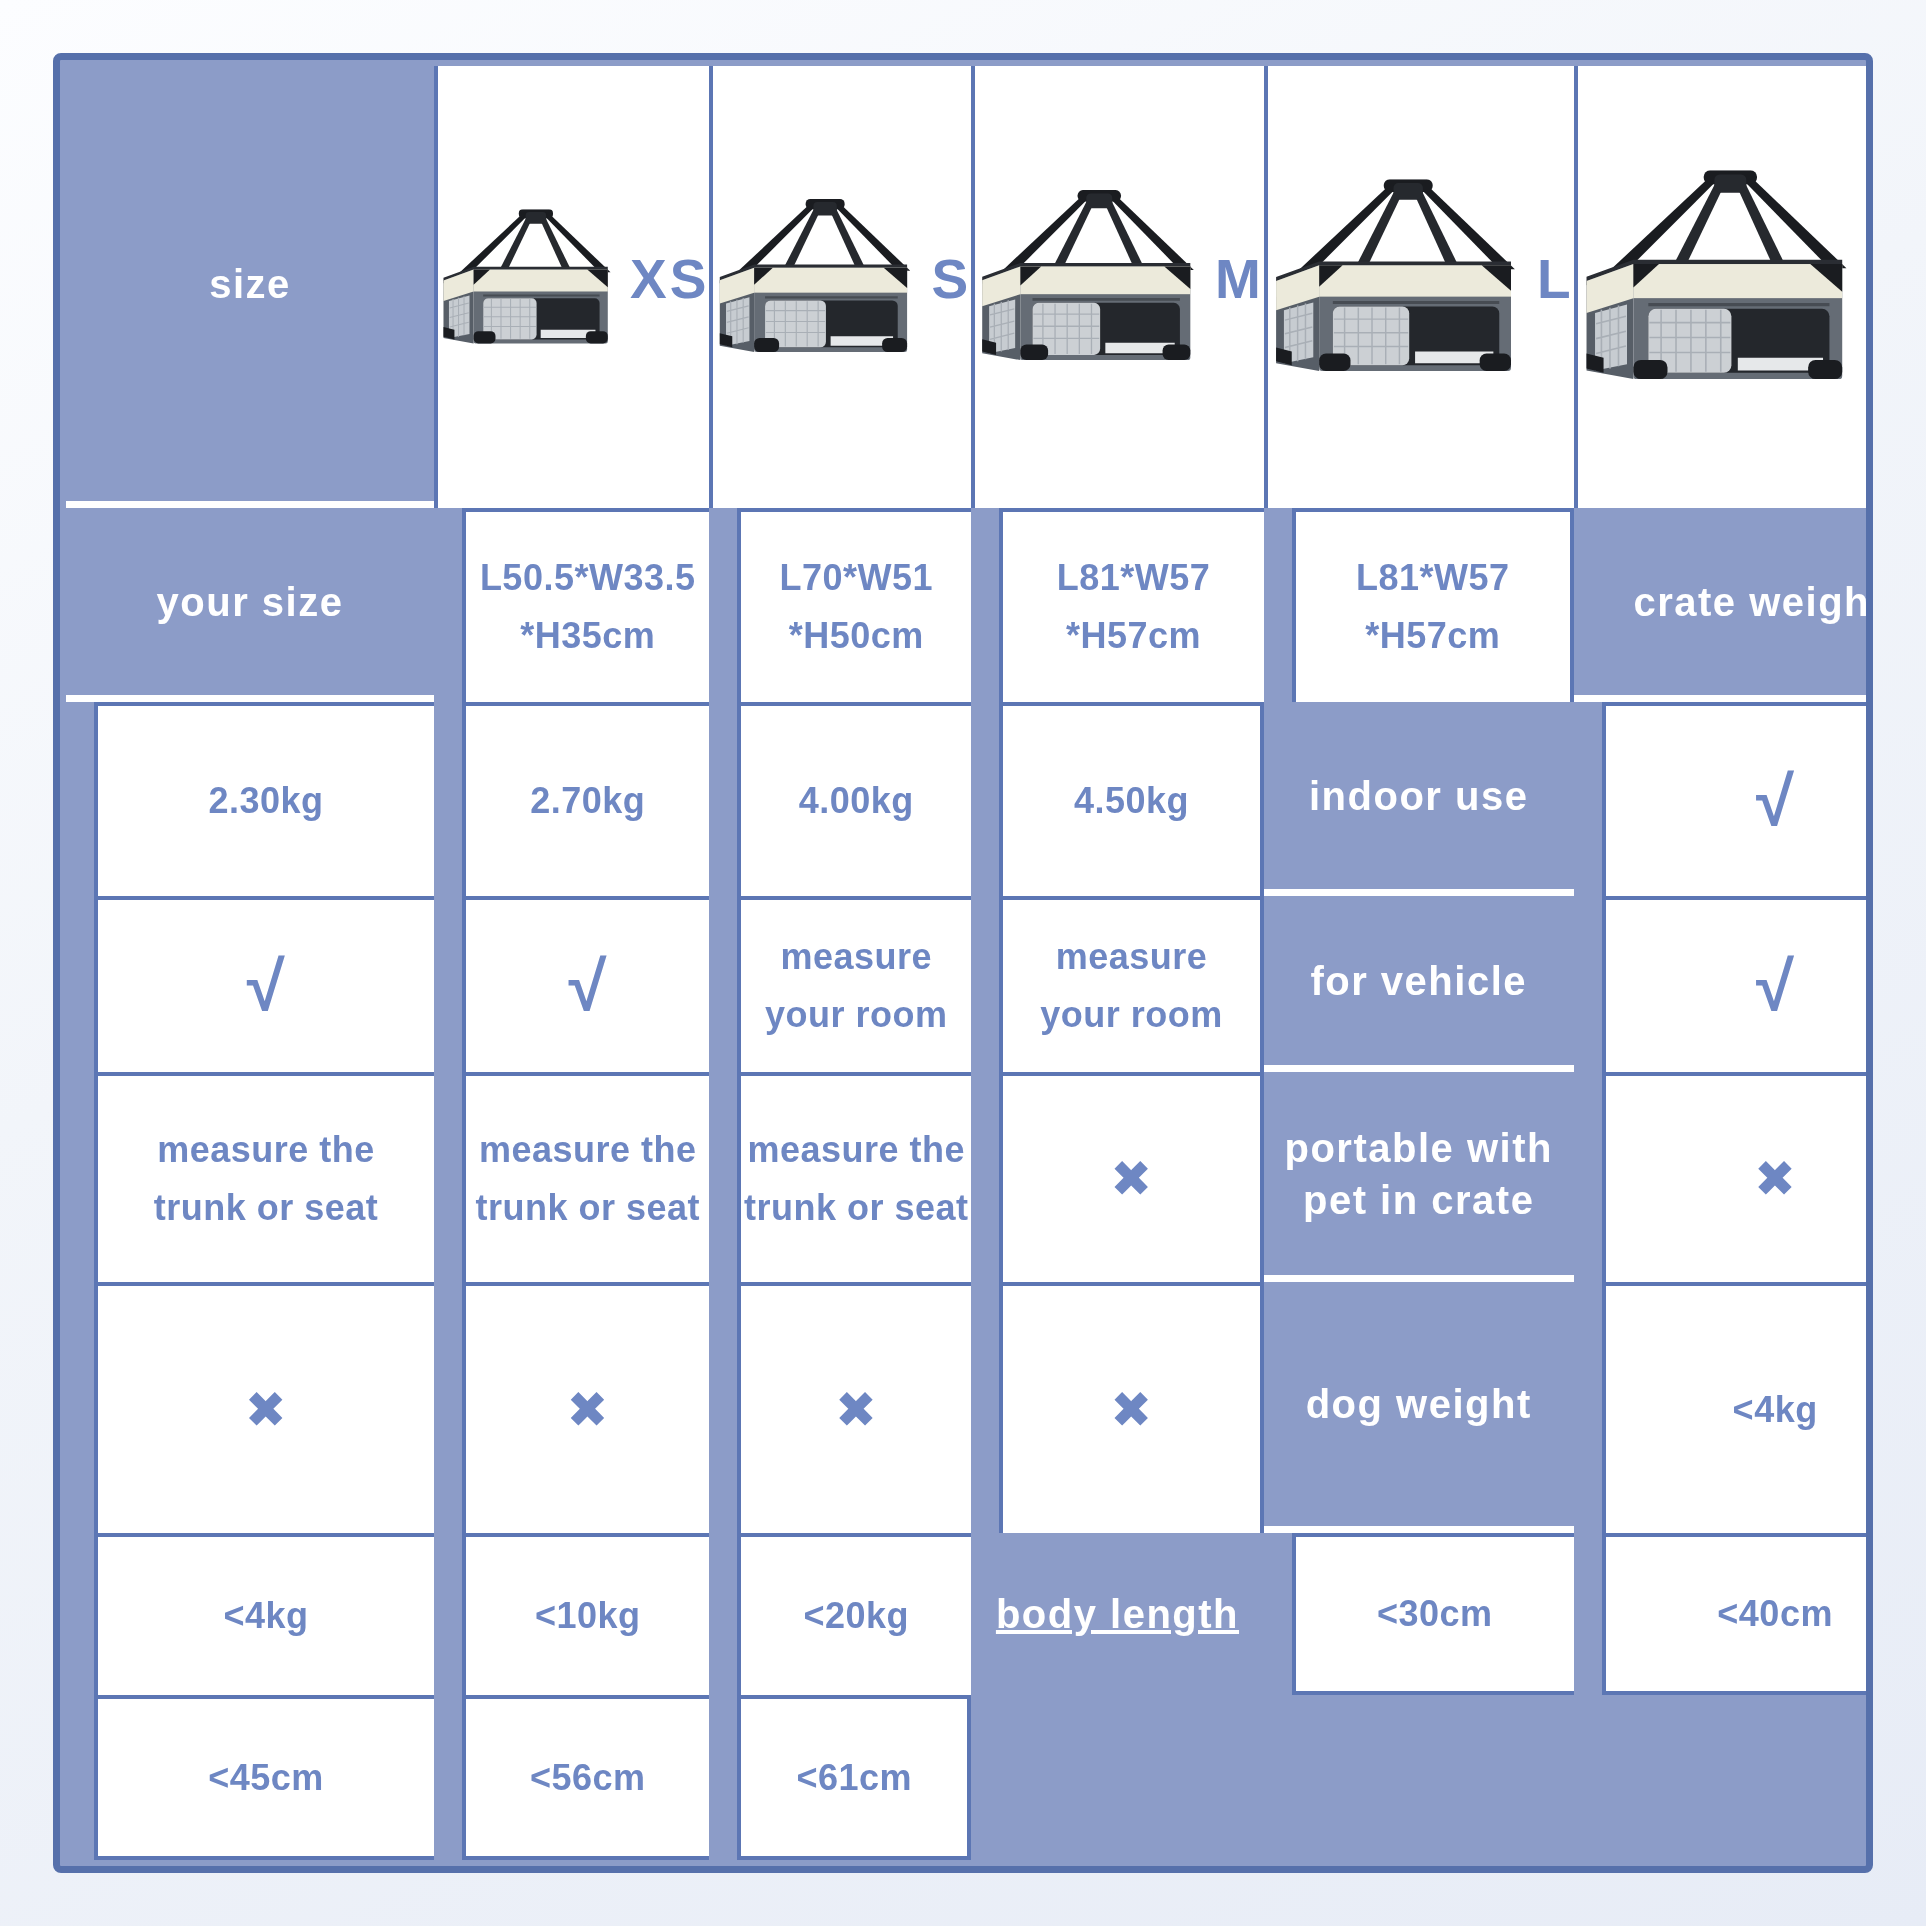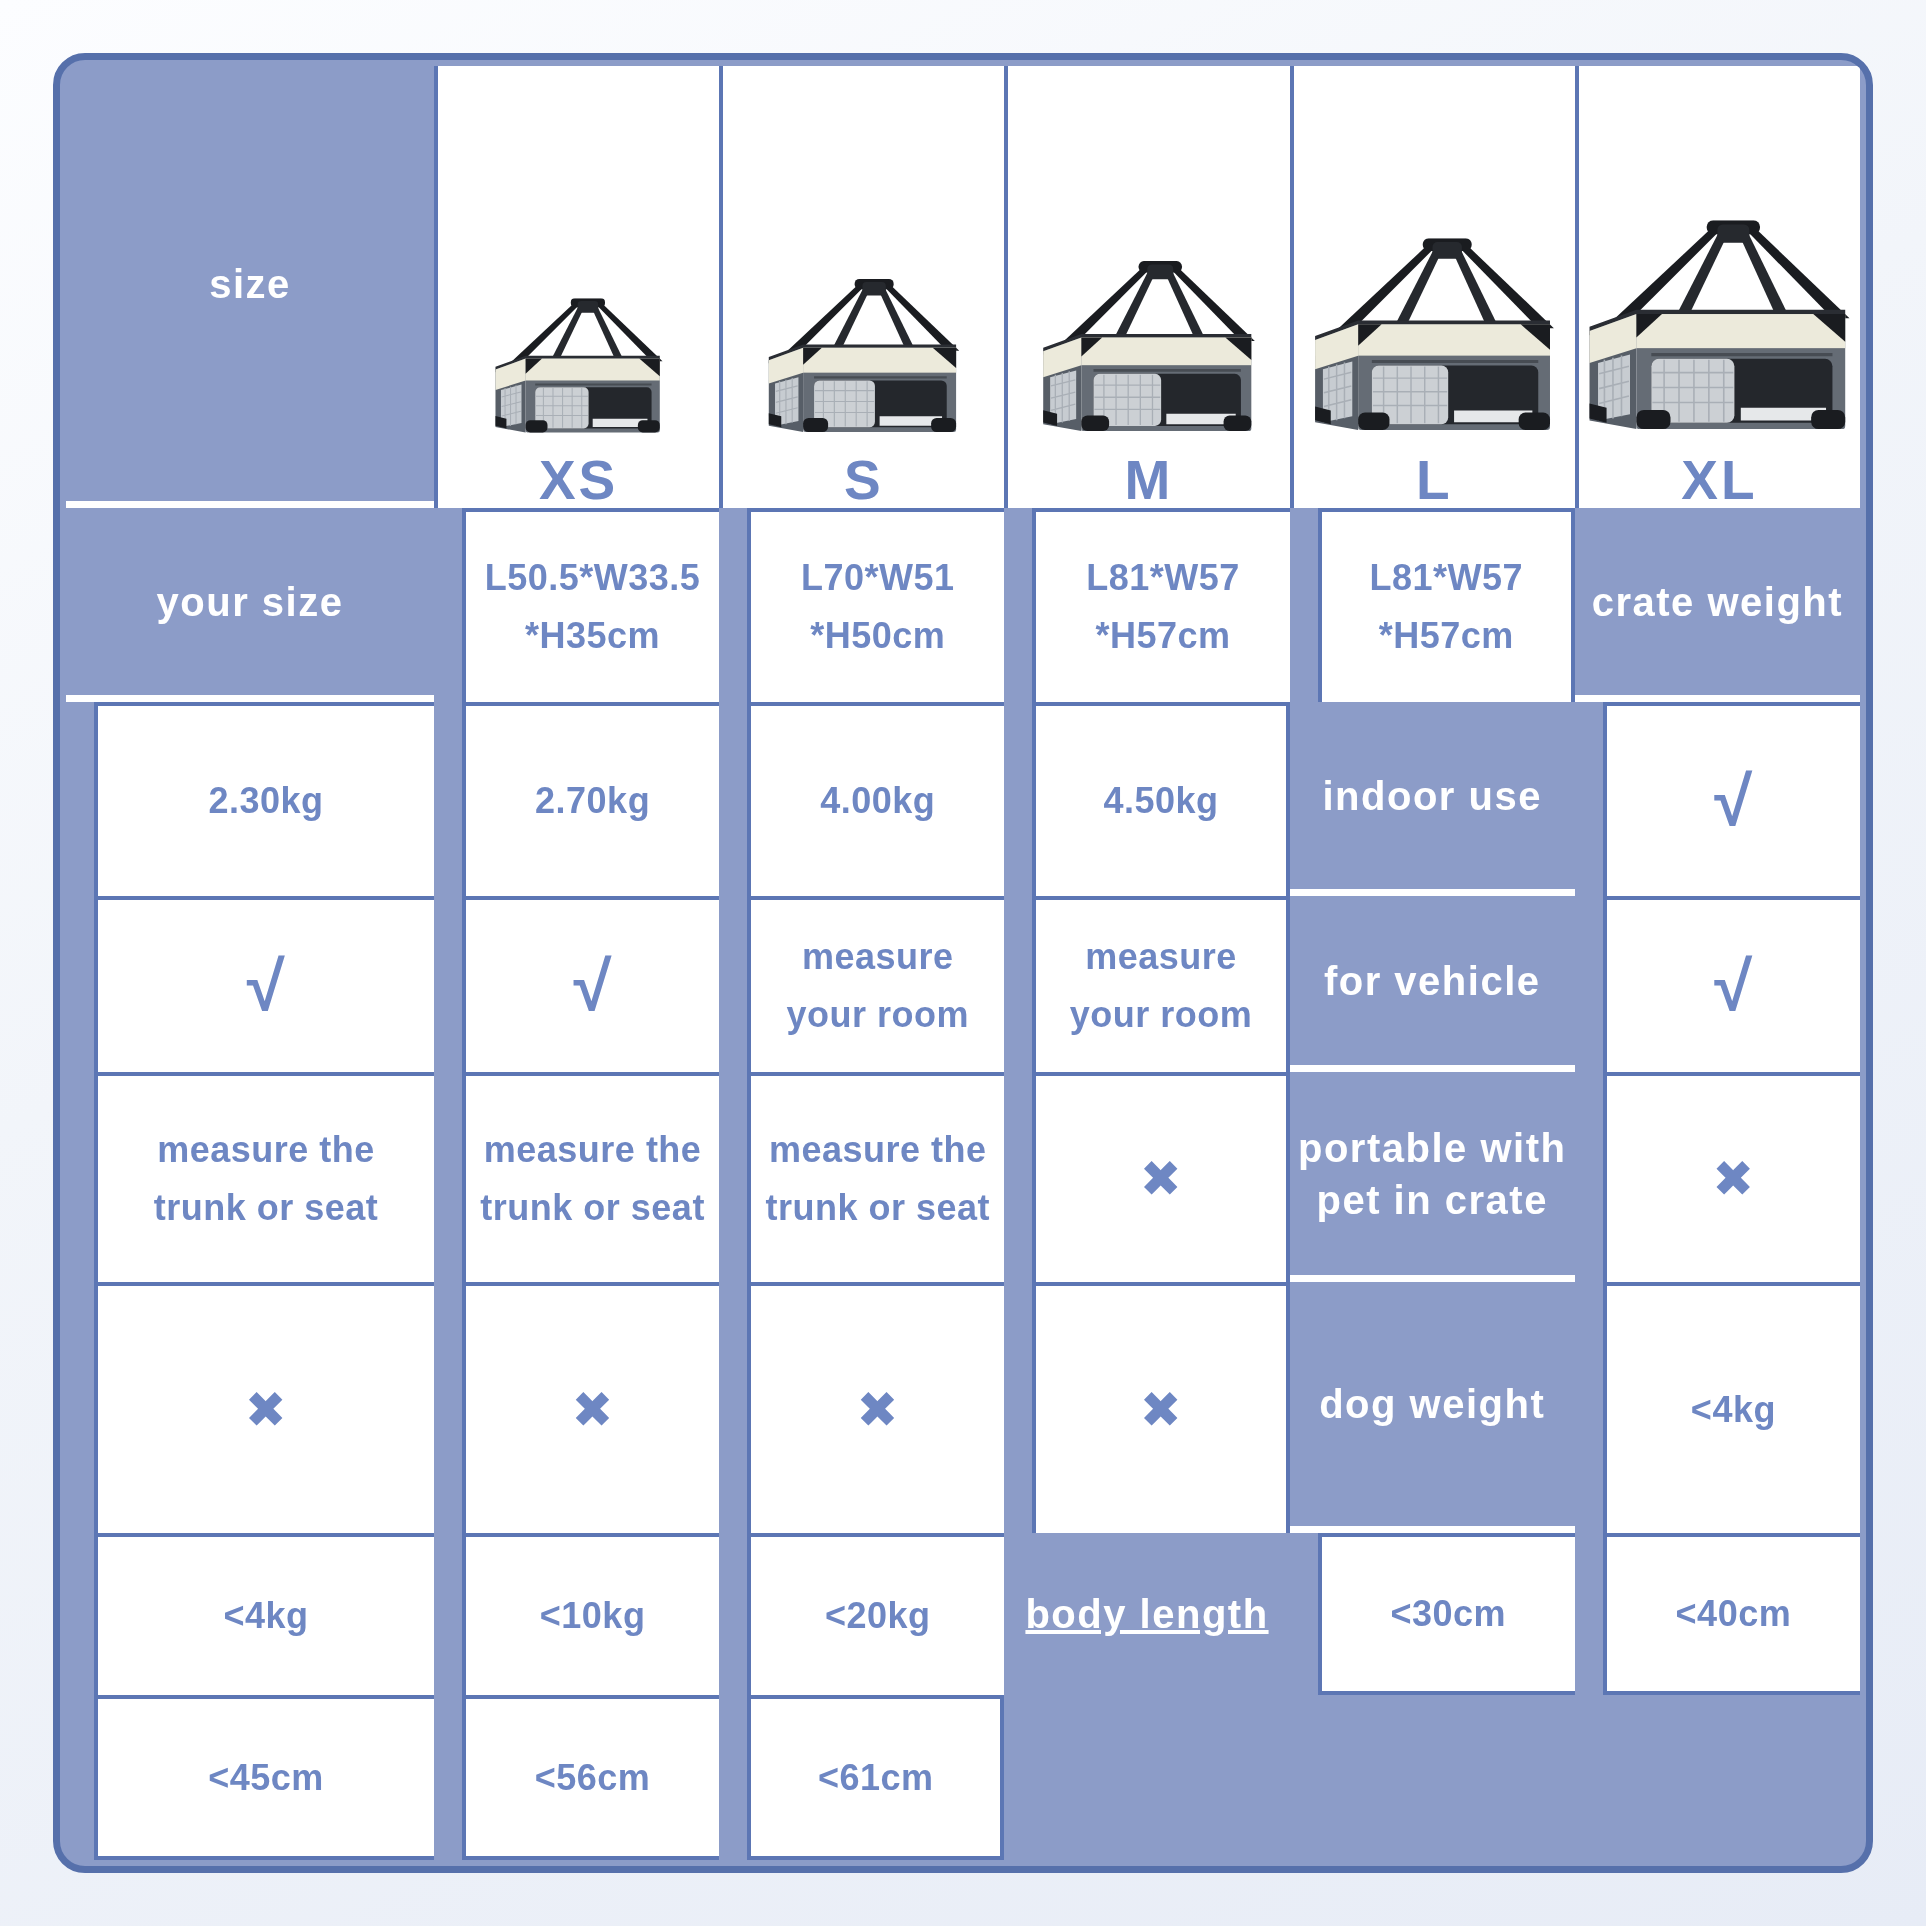--- a/index.html
+++ b/index.html
@@ -5,21 +5,21 @@
   html,body{margin:0;padding:0;}
   body{
     width:1927px;height:1927px;position:relative;overflow:hidden;
     background:linear-gradient(155deg,#fcfdff 0%,#f2f5fa 40%,#e7ecf6 100%);
     font-family:"Liberation Sans","DejaVu Sans",sans-serif;
     -webkit-font-smoothing:antialiased;
   }
   .size-table{
     position:absolute;left:53px;top:53px;width:1820px;height:1820px;
     box-sizing:border-box;background:#8c9cc8;
-    border:7px solid #5670ab;border-radius:32px;padding:6px;
+    border:7px solid #5670ab;border-radius:8px;padding:6px;
     display:grid;overflow:hidden;
     grid-template-columns:368px repeat(5,1fr);
     grid-template-rows:442px 194px 194px 176px 210px 251px 162px auto;
   }
   
   .rlabel{
     background:transparent;color:#ffffff;
     display:flex;align-items:center;justify-content:center;text-align:center;
     font-weight:bold;font-size:40px;letter-spacing:1.5px;line-height:1.3;
     border-bottom:7px solid #ffffff;white-space:pre-line;
@@ -32,22 +32,22 @@
     display:flex;align-items:center;justify-content:center;text-align:center;
     font-weight:bold;font-size:36px;letter-spacing:0.5px;line-height:1.6;
     white-space:pre-line;
     margin-left:28px;
   }
   .cell.lastcol{border-right:4px solid #5c76b4;}
   .cell.lastrow{border-bottom:4px solid #5c76b4;text-align:center;}
   
   .hcell{
     background:#ffffff;border-left:4px solid #5c76b4;border-top:none;
-    display:flex;flex-direction:column;align-items:center;justify-content:flex-end;
-    gap:14px;
+    display:flex;align-items:center;justify-content:flex-end;
+    padding-bottom:16px;gap:14px;
   }
   .size-letter{
     color:#6e87c3;font-weight:bold;font-size:55px;letter-spacing:3px;line-height:1;
   }
   .check{font-size:69px;line-height:1;font-weight:bold;}
   .cross{font-size:50px;line-height:1;font-weight:bold;}
   
   .crate{display:block;}
   .c0{width:178px;height:141px;}
   .c1{width:204px;height:160px;}

